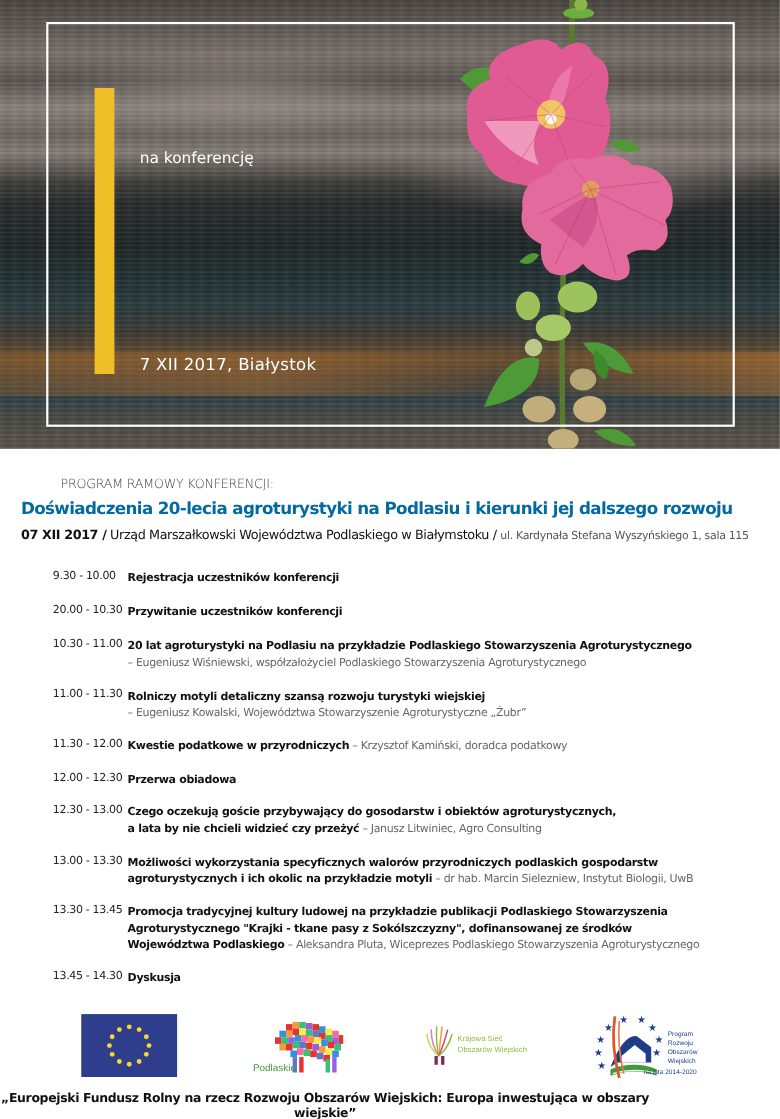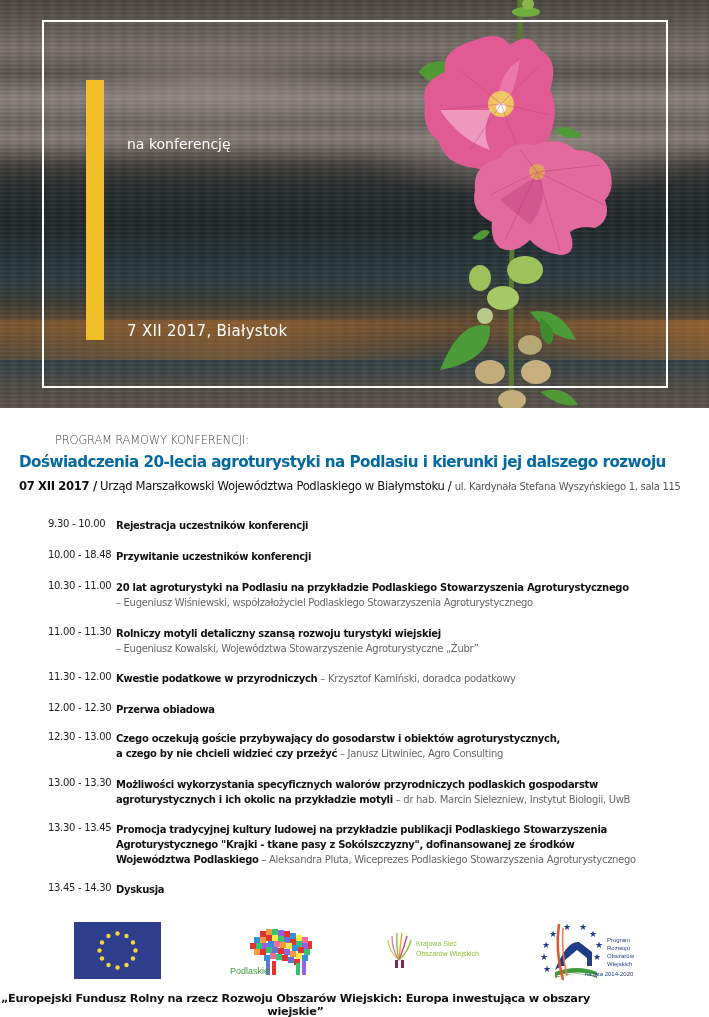--- a/index.html
+++ b/index.html
@@ -167,21 +167,21 @@
 <div class="schedule">
 
   <div class="row" style="top:518px">
     <div class="time">9.30 - 10.00</div>
     <div class="desc">
       <span class="line"><span class="main">Rejestracja uczestników konferencji</span></span>
     </div>
   </div>
 
   <div class="row" style="top:549px">
-    <div class="time">10.00 - 18.48</div>
+    <div class="time">20.00 - 10.30</div>
     <div class="desc">
       <span class="line"><span class="main">Przywitanie uczestników konferencji</span></span>
     </div>
   </div>
 
   <div class="row" style="top:580px">
     <div class="time">10.30 - 11.00</div>
     <div class="desc">
       <span class="line"><span class="main">20 lat agroturystyki na Podlasiu na przykładzie Podlaskiego Stowarzyszenia Agroturystycznego</span></span>
       <span class="line"><span class="spk">– Eugeniusz Wiśniewski, współzałożyciel Podlaskiego Stowarzyszenia Agroturystycznego</span></span>
@@ -207,21 +207,21 @@
     <div class="time">12.00 - 12.30</div>
     <div class="desc">
       <span class="line"><span class="main">Przerwa obiadowa</span></span>
     </div>
   </div>
 
   <div class="row" style="top:731px">
     <div class="time">12.30 - 13.00</div>
     <div class="desc">
       <span class="line"><span class="main">Czego oczekują goście przybywający do gosodarstw i obiektów agroturystycznych,</span></span>
-      <span class="line"><span class="main">a czego by nie chcieli widzieć czy przeżyć</span><span class="spk"> – Janusz Litwiniec, Agro Consulting</span></span>
+      <span class="line"><span class="main">a lata by nie chcieli widzieć czy przeżyć</span><span class="spk"> – Janusz Litwiniec, Agro Consulting</span></span>
     </div>
   </div>
 
   <div class="row" style="top:777px">
     <div class="time">13.00 - 13.30</div>
     <div class="desc">
       <span class="line"><span class="main">Możliwości wykorzystania specyficznych walorów przyrodniczych podlaskich gospodarstw</span></span>
       <span class="line"><span class="main">agroturystycznych i ich okolic na przykładzie motyli</span><span class="spk"> – dr hab. Marcin Sielezniew, Instytut Biologii, UwB</span></span>
     </div>
   </div>

